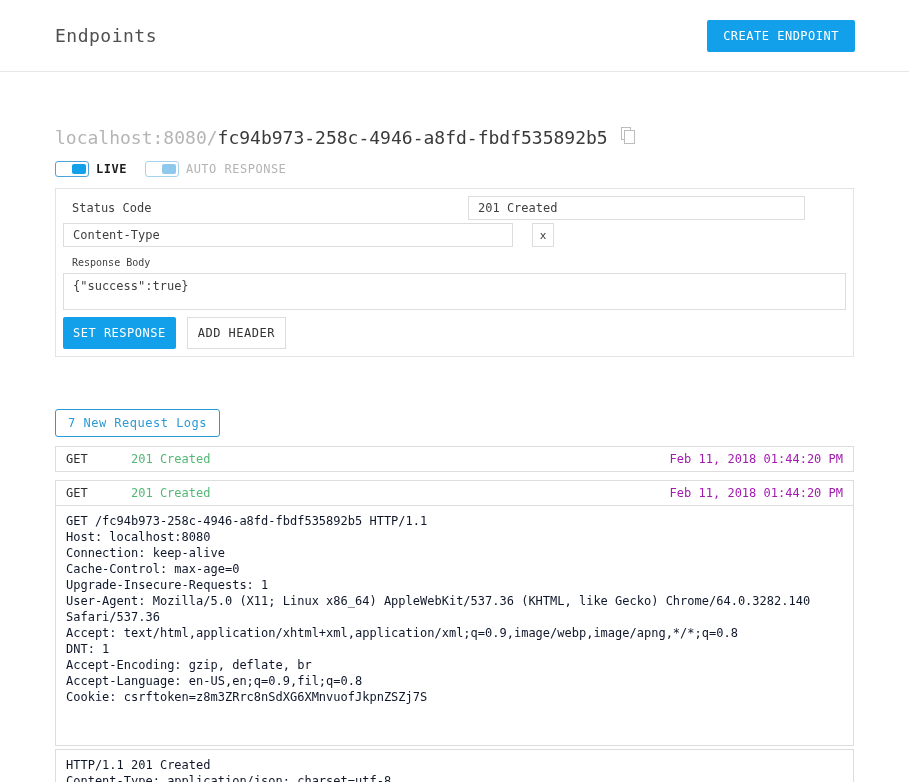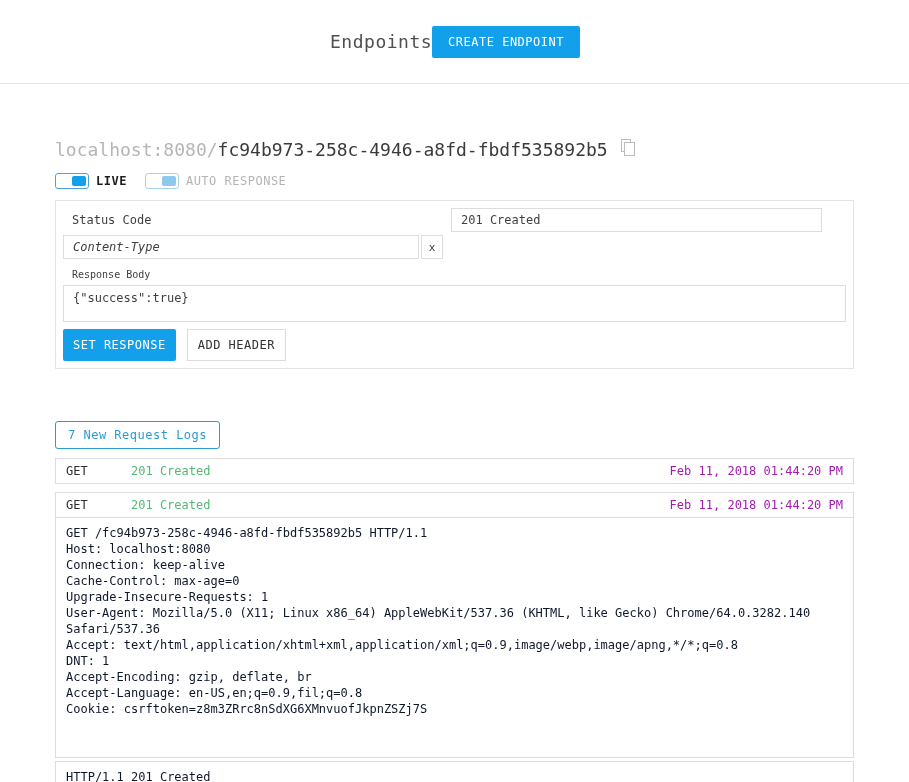--- a/index.html
+++ b/index.html
@@ -1,20 +1,20 @@
 <!DOCTYPE html>
 <html style="--accent: #12a0ea; --accent-outline: #2b9bd6; --success: #53b874;"><head>
 <meta charset="utf-8">
 <style>
   * { box-sizing: border-box; margin: 0; padding: 0; }
   html, body { width: 909px; height: 782px; overflow: hidden; background: #fff; }
   body { font-family: "DejaVu Sans Mono", "Liberation Mono", monospace; color: #3f3f3f; }
 
   
-  .app-header { height: 84px; display: flex; align-items: center; justify-content: center;
+  .app-header { height: 72px; display: flex; align-items: center; justify-content: space-between;
                 padding: 0 54px 0 55px; border-bottom: 1px solid #e7e7e7; }
   .page-title { font-size: 18px; color: #4f4f4f; letter-spacing: 0.5px; }
   .btn { font-family: inherit; font-size: 12px; letter-spacing: 0.5px; cursor: pointer; }
   .btn.primary { background: var(--accent); color: #fff; border: none; padding: 9px 16px; border-radius: 2px; }
 
   .main { padding: 0 55px; }
 
   
   .endpoint-url { margin-top: 54px; font-size: 18px; line-height: 22px; display: flex; align-items: center; }
   .url-host { color: #b5b5b5; }
@@ -27,25 +27,25 @@
             position: relative; background: #fff; cursor: pointer; flex: none; }
   .switch .knob { position: absolute; top: 2px; right: 2px; width: 14px; height: 10px;
                   border-radius: 2px; background: var(--accent); }
   .switch.muted { border-color: #a5d3ef; }
   .switch.muted .knob { background: #8ec8ec; }
   .toggle-label { font-size: 12px; font-weight: bold; color: #1c1c1c; margin: 0 18px 0 7px; letter-spacing: 0.5px; }
   .toggle-label.muted { color: #b4b4b4; font-weight: normal; }
 
   
   .panel { margin-top: 11px; border: 1px solid #e3e3e3; padding: 7px; }
-  .form-row { display: flex; gap: 2px; margin-bottom: 3px; }
+  .form-row { display: flex; gap: 19px; margin-bottom: 3px; }
   .cell-label { width: 386px; flex: none; padding: 5px 9px 0; font-size: 12px; color: #3f3f3f; }
   .cell-input { flex: 1; height: 24px; border: 1px solid #ddd; padding: 3px 9px; font-size: 12px;
                 color: #3f3f3f; font-family: inherit; background: #fff; min-width: 0; }
-  .cell-input.name { width: 356px; flex: none; font-style: italic; }
+  .cell-input.name { width: 450px; flex: none; }
   .x-cell { width: 22px; flex: none; }
   .x-btn { width: 22px; height: 24px; border: 1px solid #ddd; background: #fff; font-size: 11px;
            color: #333; font-family: inherit; cursor: pointer; }
   .body-label { padding: 7px 9px 5px; font-size: 10px; color: #3f3f3f; }
   .body-textarea { display: block; width: 100%; height: 37px; border: 1px solid #ddd; padding: 5px 9px;
                    font-size: 12px; font-family: inherit; color: #3f3f3f; resize: none; margin-bottom: 7px; }
   .form-actions { display: flex; gap: 11px; }
   .btn.set-response { padding: 7px 10px; }
   .btn.ghost { background: #fff; border: 1px solid #ddd; color: #333; padding: 8px 10px; }
 

